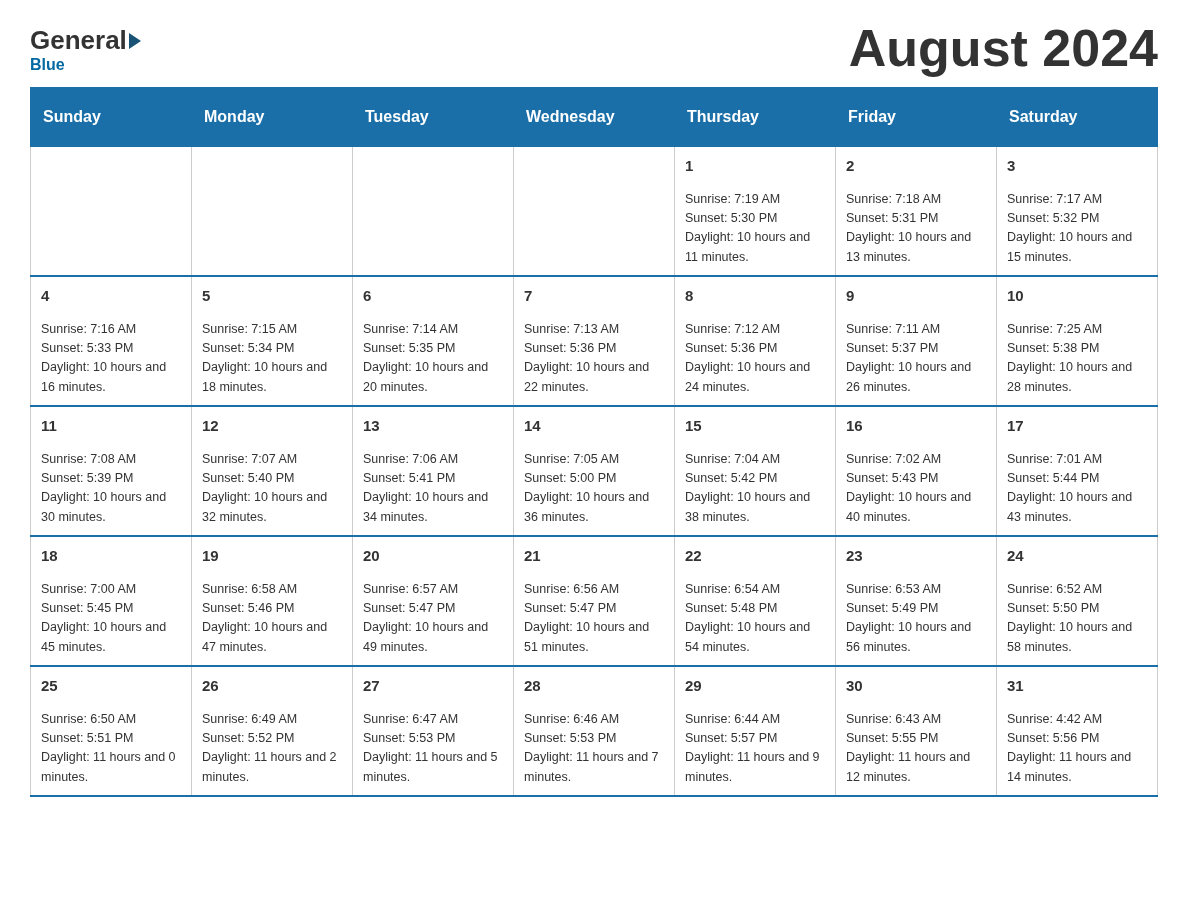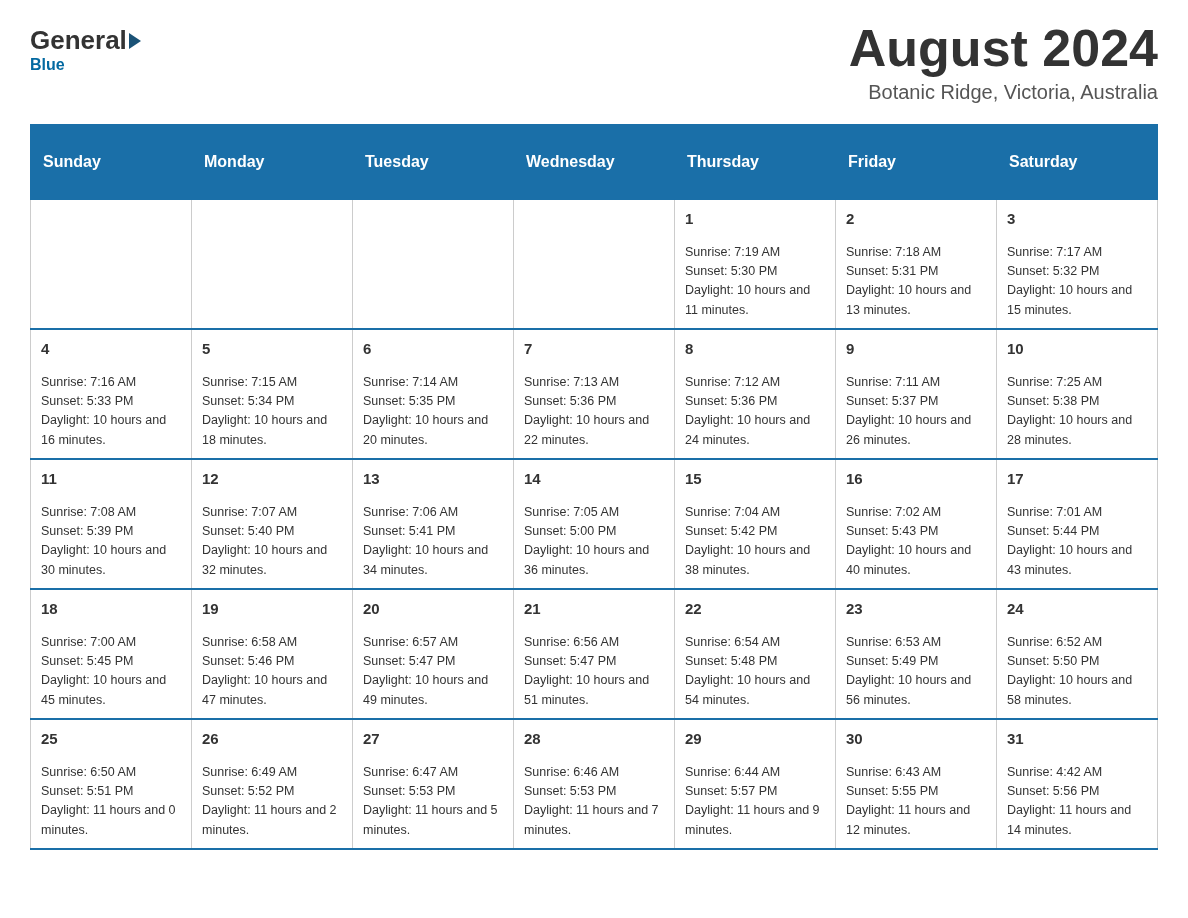--- a/index.html
+++ b/index.html
@@ -8,21 +8,21 @@
       background: #fff;
       color: #333;
       width: 1188px;
       min-height: 918px;
       padding: 20px 30px;
     }
     .header {
       display: flex;
       align-items: flex-start;
       justify-content: space-between;
-      margin-bottom: 20px;
+      margin-bottom: 10px;
     }
     .logo {
       display: flex;
       flex-direction: column;
       align-items: flex-start;
       padding-top: 5px;
     }
     .logo-text {
       display: flex;
       align-items: center;
@@ -56,21 +56,21 @@
     .calendar {
       width: 100%;
       border-collapse: collapse;
       margin-top: 10px;
     }
     .calendar thead tr th {
       background-color: #1a6fa8;
       color: #fff;
       font-size: 16px;
       font-weight: 600;
-      padding: 28px 12px;
+      padding: 20px 12px;
       text-align: left;
       border: 1px solid #1a6fa8;
     }
     .calendar tbody tr td {
       border: 1px solid #ccc;
       vertical-align: top;
       padding: 8px 10px;
       width: 14.28%;
       min-height: 100px;
       font-size: 13px;
@@ -103,21 +103,20 @@
     <div class="logo-text">
       <span class="logo-general">General</span>
       <span class="logo-arrow"></span>
     </div>
     <div>
       <span class="logo-blue">Blue</span>
     </div>
   </div>
   <div class="title-section">
     <div class="month-title">August 2024</div>
-    <div class="location-subtitle">Botanic Ridge, Victoria, Australia</div>
   </div>
 </div>
 
 <table class="calendar">
   <thead>
     <tr>
     <th>Sunday</th>
         <th>Monday</th>
         <th>Tuesday</th>
         <th>Wednesday</th>

